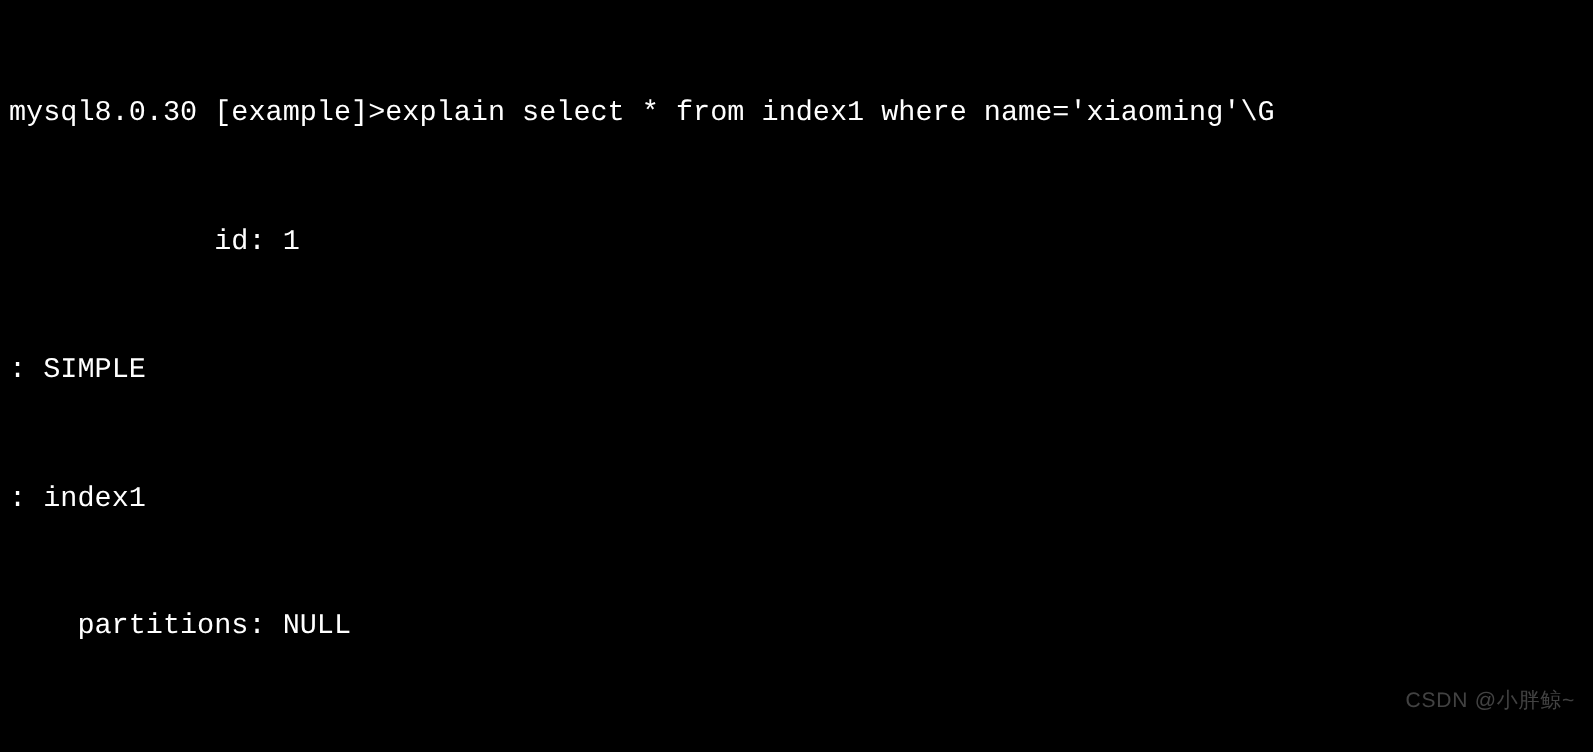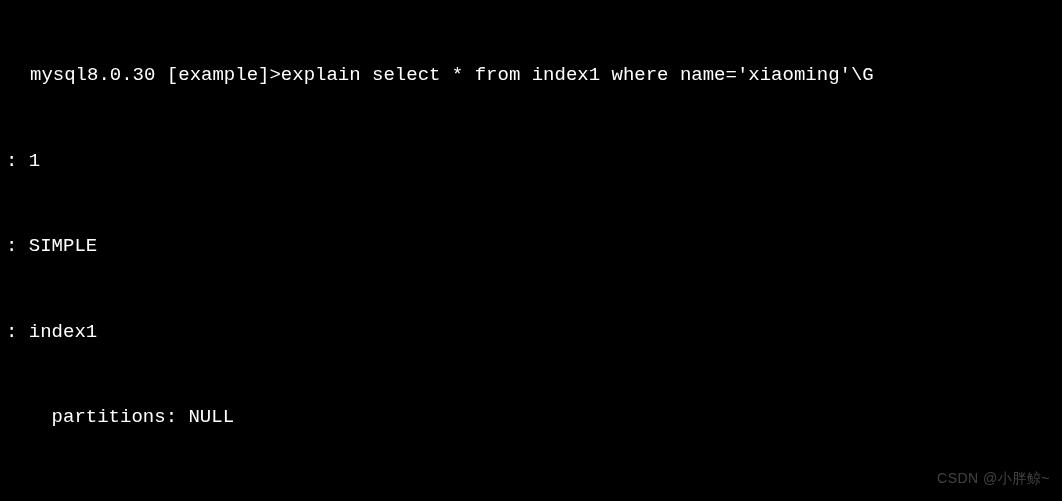--- a/index.html
+++ b/index.html
@@ -18,53 +18,52 @@
       height: 501px;
       overflow: hidden;
       position: relative;
     }
     .terminal {
       white-space: pre;
     }
     .line {
       display: block;
       white-space: pre;
-      margin-left: 24px;
     }
     .field-line {
       display: flex;
       white-space: pre;
     }
     .field-name {
       display: inline-block;
       width: 14ch;
       text-align: right;
     }
     .sep {
       display: inline-block;
     }
     .field-value {
       display: inline-block;
     }
     .watermark {
       position: absolute;
       right: 12px;
-      bottom: 12px;
+      bottom: 24px;
       color: rgba(190,190,190,0.35);
       font-size: 14px;
       font-family: sans-serif;
       letter-spacing: 0.5px;
     }
   </style>
 </head>
 <body>
 
 <div class="terminal">
   <span class="line"><span>mysql8.0.30 [example]&gt;</span><span>explain select * from index1 where name='xiaoming'\G</span></span>
-  <span class="field-line"><span class="sep">: </span><span class="field-value">1</span></span>
+  <span class="field-line"><span class="field-name">id</span><span class="sep">: </span><span class="field-value">1</span></span>
   <span class="field-line"><span class="sep">: </span><span class="field-value">SIMPLE</span></span>
   <span class="field-line"><span class="sep">: </span><span class="field-value">index1</span></span>
   <span class="field-line"><span class="field-name">partitions</span><span class="sep">: </span><span class="field-value">NULL</span></span>
   
   
   
   
   
   
   

